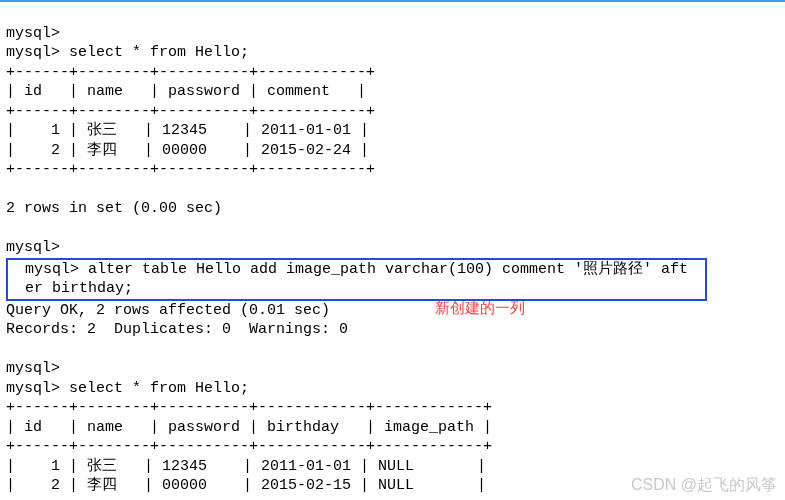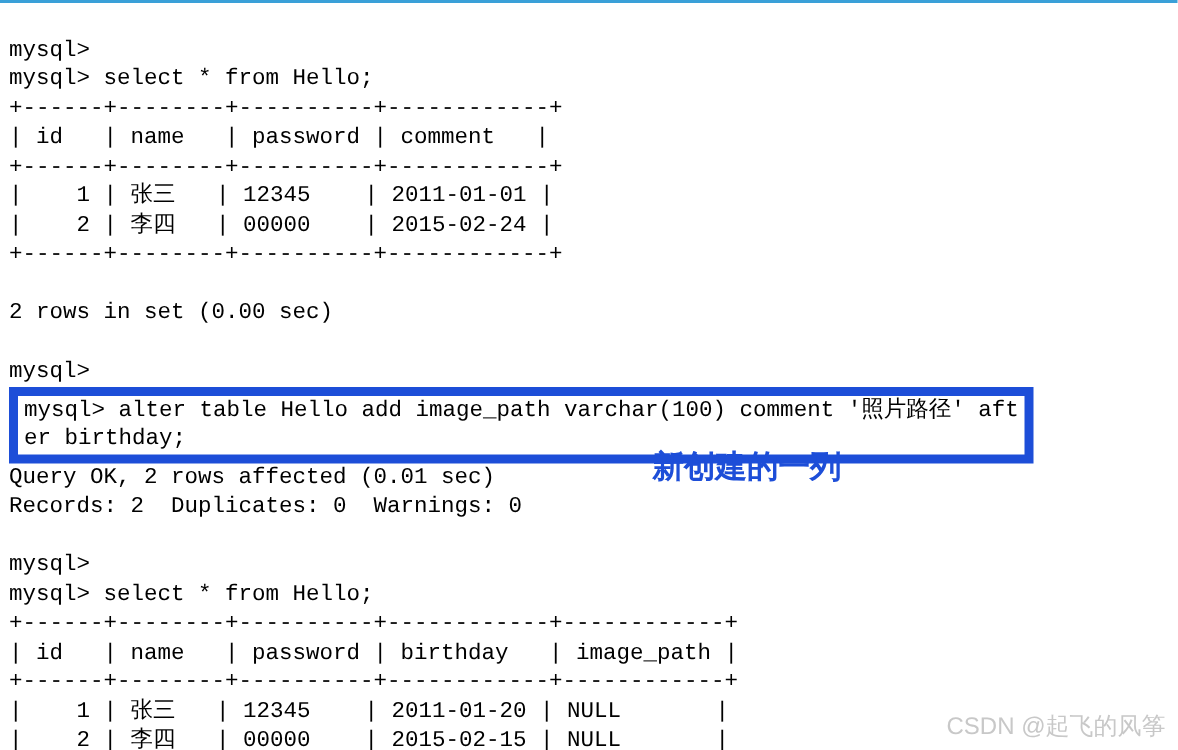--- a/index.html
+++ b/index.html
@@ -14,34 +14,34 @@
     position: relative;
     border-top: 2px solid #3aa0d8;
     box-sizing: border-box;
   }
   .terminal {
     padding: 2px 6px;
     white-space: pre;
     color: #000;
   }
   .red-box {
-    border: 6px solid #1d4ed8;
+    border: 2px solid #1d4ed8;
     display: inline-block;
-    padding: 0 4px;
+    padding: 0 17px;
     margin: 0;
     white-space: pre-wrap;
   }
   .red-label {
     position: absolute;
     left: 435px;
     top: 296px;
-    color: #1d4ed8;
+    color: #ef4444;
     font-family: "Microsoft YaHei", sans-serif;
-    font-size: 21px;
-    font-weight: 700;
+    font-size: 15px;
+    font-weight: 400;
   }
   .watermark {
     position: absolute;
     right: 8px;
     bottom: 4px;
     font-family: "Microsoft YaHei", sans-serif;
     font-size: 16px;
     color: #c8c8c8;
   }
 </style>
@@ -64,21 +64,21 @@
 <div class="red-box"><span>mysql&gt; alter table Hello add image_path varchar(100) comment '照片路径' aft</span>
 <span>er birthday;</span></div>
 <span>Query OK, 2 rows affected (0.01 sec)</span>
 <span>Records: 2  Duplicates: 0  Warnings: 0</span>
 
 <span>mysql&gt;</span>
 <span>mysql&gt;</span> <span>select * from Hello;</span>
 <span>+------+--------+----------+------------+------------+</span>
 <span>| id   | name   | password | birthday   | image_path |</span>
 <span>+------+--------+----------+------------+------------+</span>
-<span>|    1 | 张三   | 12345    | 2011-01-20 | NULL       |</span>
+<span>|    1 | 张三   | 12345    | 2011-01-01 | NULL       |</span>
 <span>|    2 | 李四   | 00000    | 2015-02-15 | NULL       |</span>
 <span>+------+--------+----------+------------+------------+</span>
 
 
 </div>
 
 <div class="red-label">新创建的一列</div>
 
 <div class="watermark">CSDN @起飞的风筝</div>
 

